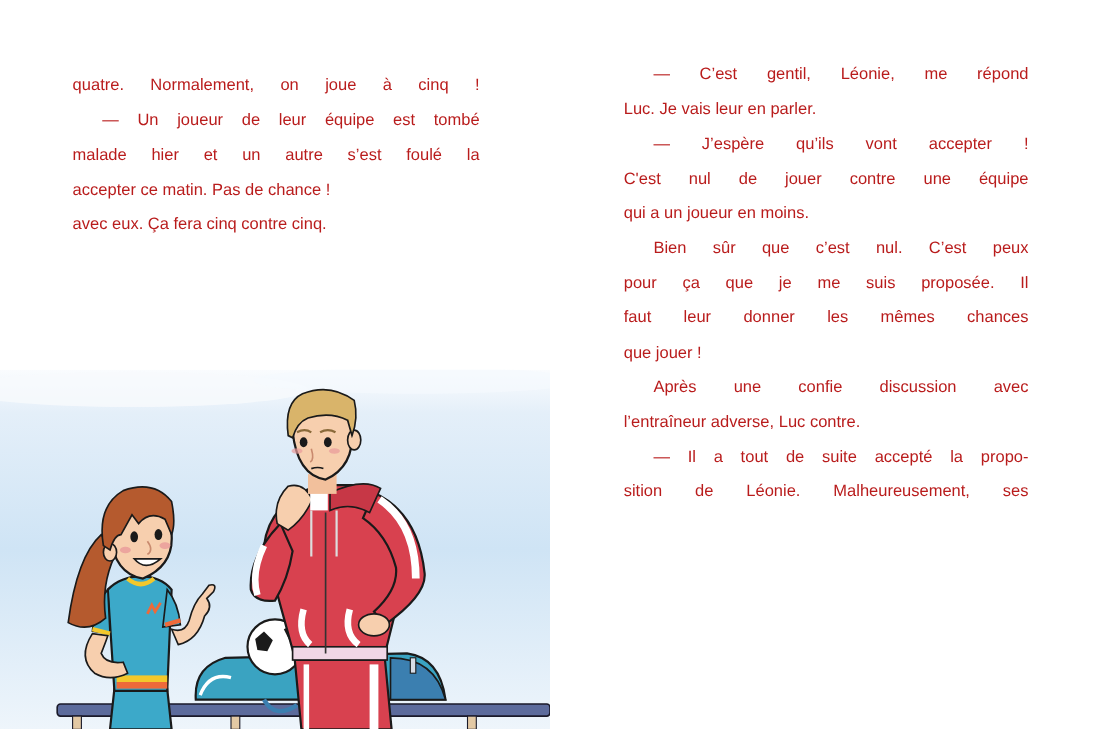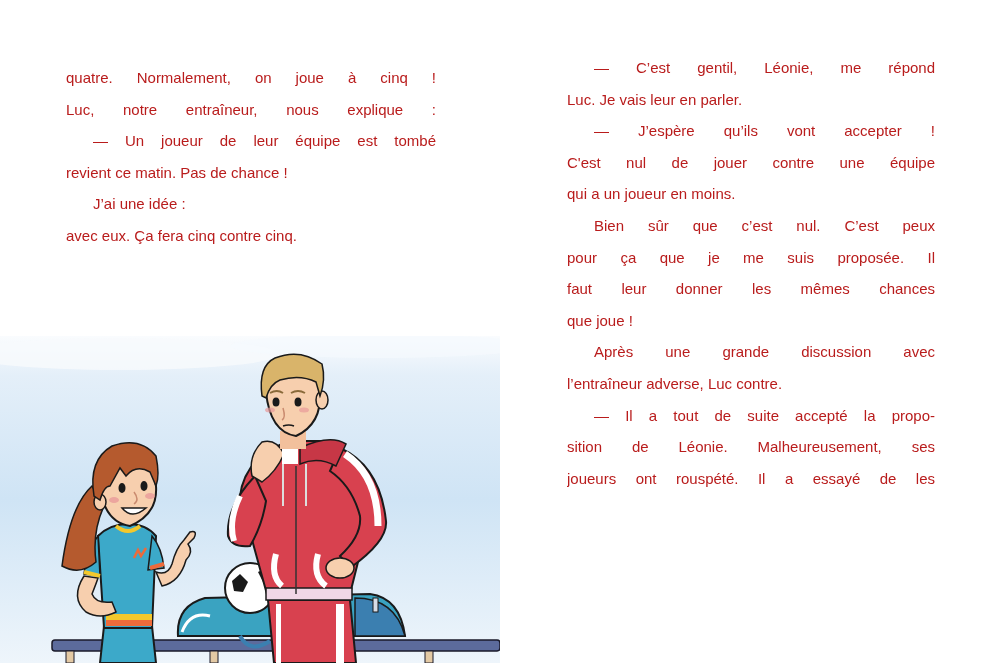--- a/index.html
+++ b/index.html
@@ -30,24 +30,23 @@
       position: absolute; left: 0; top: 336px; width: 500px; height: 327px; overflow: hidden;
     }
     .illustration svg { display: block; }
   </style>
 </head>
 <body>
 
 <div class="page page-left">
   <div class="text-block left-text" id="left-text">
       <span class="line justify">quatre. Normalement, on joue à cinq !</span>
-      <span class="line justify">Luc, notre entraîneur, nous explique :</span>
       <span class="line indent justify">— Un joueur de leur équipe est tombé</span>
-      <span class="line">revient ce matin. Pas de chance !</span>
-      <span class="line indent">J’ai une idée :</span>
+      <span class="line justify">malade hier et un autre s’est foulé la</span>
+      <span class="line">accepter ce matin. Pas de chance !</span>
       <span class="line">avec eux. Ça fera cinq contre cinq.</span>
     </div>
 
   <div class="illustration">
     <svg width="500" height="327" viewBox="0 0 500 327" xmlns="http://www.w3.org/2000/svg">
       <defs>
         <linearGradient id="sky" x1="0" y1="0" x2="0" y2="1">
           <stop offset="0" stop-color="#fafcfe"></stop>
           <stop offset="0.12" stop-color="#e4eff9"></stop>
           <stop offset="0.5" stop-color="#cfe4f5"></stop>
@@ -164,19 +163,18 @@
 <div class="page page-right"></div>
 <div class="text-block right-text" id="right-text">
     <span class="line indent justify">— C’est gentil, Léonie, me répond</span>
     <span class="line">Luc. Je vais leur en parler.</span>
     <span class="line indent justify">— J’espère qu’ils vont accepter !</span>
     <span class="line justify">C'est nul de jouer contre une équipe</span>
     <span class="line">qui a un joueur en moins.</span>
     <span class="line indent justify">Bien sûr que c’est nul. C’est peux</span>
     <span class="line justify">pour ça que je me suis proposée. Il</span>
     <span class="line justify">faut leur donner les mêmes chances</span>
-    <span class="line">que joue !</span>
-    <span class="line indent justify">Après une grande discussion avec</span>
+    <span class="line">que jouer !</span>
+    <span class="line indent justify">Après une confie discussion avec</span>
     <span class="line">l’entraîneur adverse, Luc contre.</span>
     <span class="line indent justify">— Il a tout de suite accepté la propo-</span>
     <span class="line justify">sition de Léonie. Malheureusement, ses</span>
-    <span class="line justify">joueurs ont rouspété. Il a essayé de les</span>
   </div>
 
 </body></html>

